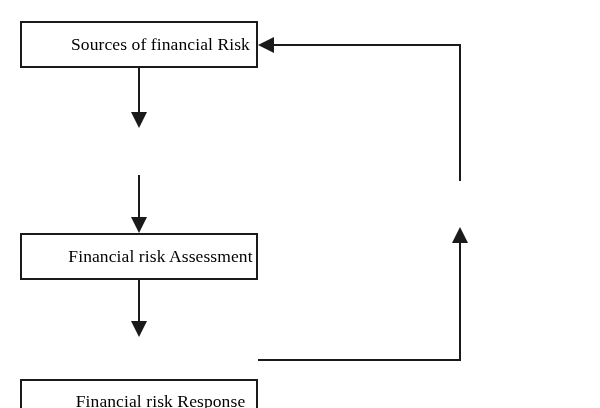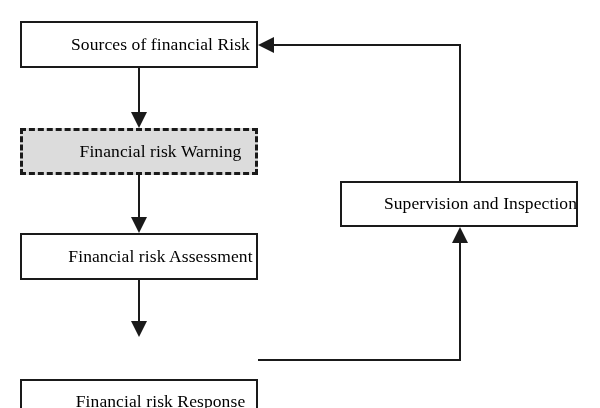--- a/index.html
+++ b/index.html
@@ -95,29 +95,23 @@
       <path class="edge-path" d="M 460 181 L 460 45 L 267 45"></path>
       <polygon class="edge-head" points="258,45 274,37 274,53"></polygon>
     </g>
 
   </svg>
 
   <div class="node node-solid" id="node-sources" style="left:20px; top:21px; width:238px; height:47px;">
     <span class="node-label">Sources of financial Risk</span>
   </div>
 
-  <div class="node node-dashed" id="node-warning" style="left:20px; top:128px; width:238px; height:47px;">
-    <span class="node-label">Financial risk Warning</span>
-  </div>
 
   <div class="node node-solid" id="node-assessment" style="left:20px; top:233px; width:238px; height:47px;">
     <span class="node-label">Financial risk Assessment</span>
   </div>
 
   <div class="node node-solid" id="node-response" style="left:20px; top:337px; width:238px; height:45px;margin-top:42px;">
     <span class="node-label">Financial risk Response</span>
   </div>
 
-  <div class="node node-solid" id="node-supervision" style="left:340px; top:181px; width:238px; height:46px;">
-    <span class="node-label">Supervision and Inspection</span>
-  </div>
 
 </div>
 
 </body></html>

